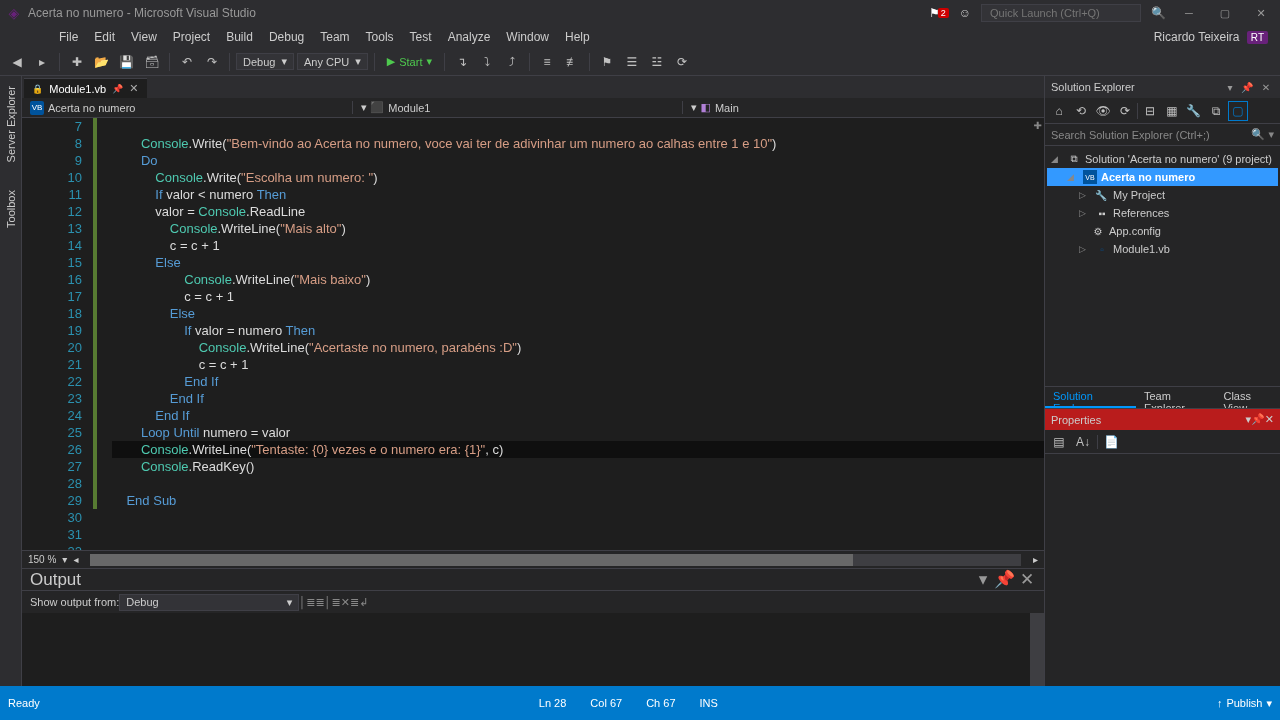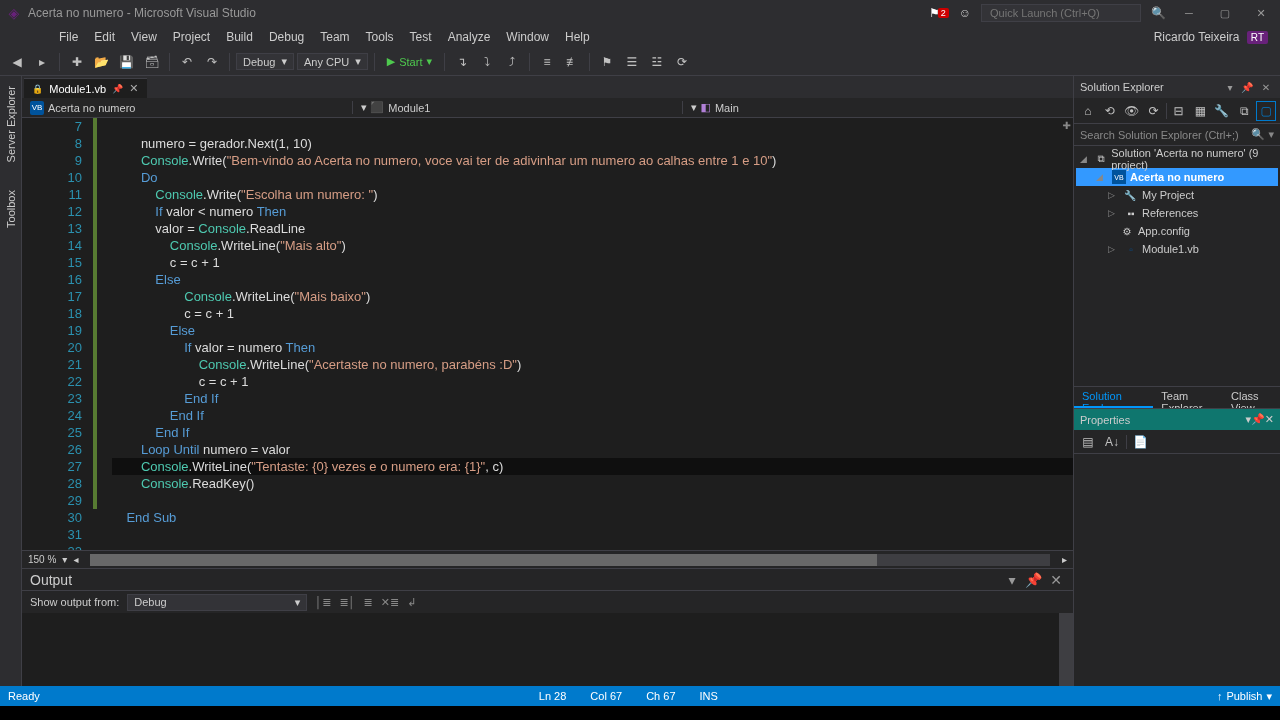--- a/index.html
+++ b/index.html
@@ -52,51 +52,51 @@
 .ty { color:#4ec9b0; }
 .str { color:#d69d85; }
 .code-right-mark { position:absolute; right:0; top:0; width:12px; height:100%; }
 .code-right-mark .plus { position:absolute; right:2px; top:2px; color:#888; font-size:10px;}
 
 .zoom-bar { height:18px; background:#252526; border-top:1px solid #3f3f46; display:flex;align-items:center; font-size:10px; color:#ccc; padding:0 6px; gap:6px;}
 .zoom-bar .scroll-track { flex:1; height:12px; background:#3e3e42; position:relative; margin:0 6px;}
 .zoom-bar .scroll-thumb { position:absolute; left:0; width:82%; height:100%; background:#686868;}
 
 .output-panel { height: 118px; background:#252526; border-top:1px solid #3f3f46; display:flex; flex-direction:column;}
-.output-header { height:22px; display:flex; align-items:center; padding:0 8px; color:#ccc; font-size:14px; justify-content:space-between; border-bottom:1px solid #3f3f46;}
+.output-header { height:22px; display:flex; align-items:center; padding:0 8px; color:#ccc; font-size:17px; justify-content:space-between; border-bottom:1px solid #3f3f46;}
 .output-header .right-icons { display:flex; gap:4px; }
 .output-header .right-icons span { width:18px; height:18px; display:flex;align-items:center;justify-content:center;color:#999;}
-.output-controls { height:22px; display:flex; align-items:center; padding:0 8px; gap:8px; font-size:11px; color:#ccc;}
+.output-controls { height:22px; display:flex; align-items:center; padding:0 8px; font-size:11px; color:#ccc;}
 .output-controls .combo { background:#333337; border:1px solid #3f3f46; padding:1px 6px; width:180px; display:flex; justify-content:space-between;}
 .output-body { flex:1; background:#1e1e1e; position:relative;}
 .output-body .vscroll { position:absolute; right:0; top:0; width:14px; height:100%; background:#3e3e42;}
 
-.right-panel { width: 207px; background:#252526; display:flex; flex-direction:column; border-left:1px solid #3f3f46;}
+.right-panel { width: 236px; background:#252526; display:flex; flex-direction:column; border-left:1px solid #3f3f46;}
 .panel-header { height:22px; background:#2d2d30; display:flex;align-items:center;justify-content:space-between; padding:0 6px; color:#ccc; font-size:11px;}
 .panel-header .icons { display:flex; gap:2px;}
 .panel-header .icons span { width:16px;height:16px;display:flex;align-items:center;justify-content:center;color:#999;font-size:10px;}
 .se-toolbar { height:26px; display:flex;align-items:center; padding:0 4px; gap:2px; border-bottom:1px solid #3f3f46;}
 .se-toolbar span { width:20px;height:20px;display:flex;align-items:center;justify-content:center;color:#c0c0c0;font-size:12px;}
 .se-search { height:22px; border-bottom:1px solid #3f3f46; display:flex;align-items:center; padding:0 6px; color:#888; font-size:11px;}
 .se-tree { flex:1; padding:4px 2px; font-size:11px; color:#ccc; overflow:hidden;}
 .tree-row { display:flex; align-items:center; height:18px; gap:4px; padding-left:4px;}
 .tree-row.sel { background:#3399ff; color:#fff;}
 .tree-indent { display:inline-block; }
 .tree-exp { width:12px; color:#888; font-size:9px;}
 .tree-icon { width:14px; height:14px; display:flex;align-items:center;justify-content:center;font-size:10px;}
 .se-tabs { height:22px; display:flex; border-top:1px solid #3f3f46; font-size:11px;}
 .se-tabs .t { padding:3px 8px; color:#ccc;}
 .se-tabs .t.active { color:#0097fb; border-bottom: 2px solid #0097fb;}
 
-.props-header { height:22px; background:#0f766e; display:flex;align-items:center;justify-content:space-between; padding:0 6px; color:#ccc; font-size:11px; border-top:1px solid #3f3f46;}
+.props-header { height:22px; background:#b91c1c; display:flex;align-items:center;justify-content:space-between; padding:0 6px; color:#ccc; font-size:11px; border-top:1px solid #3f3f46;}
 .props-toolbar { height:24px; display:flex;align-items:center; padding:0 4px; gap:4px; border-bottom:1px solid #3f3f46;}
 .props-toolbar span { width:20px;height:20px;display:flex;align-items:center;justify-content:center;color:#c0c0c0;font-size:12px;}
 .props-body { flex:1; background:#252526;}
 
-.statusbar { height:20px; background:#007acc; display:flex; align-items:center; color:#fff; font-size:11px; padding:0 8px;}
+.statusbar { height:34px; background:#007acc; display:flex; align-items:center; color:#fff; font-size:11px; padding:0 8px;}
 .statusbar .sp { flex:1;}
 .statusbar .cell { padding:0 12px;}
 .statusbar .publish { display:flex;align-items:center;gap:4px; }
 </style>
 </head>
 <body>
 
 <div class="titlebar">
   <div class="vs-icon">◈</div>
   <div class="title">Acerta no numero - Microsoft Visual Studio</div>
@@ -216,21 +216,20 @@
           <div class="ln mk">26</div>
           <div class="ln mk">27</div>
           <div class="ln mk">28</div>
           <div class="ln mk">29</div>
           <div class="ln">30</div>
           <div class="ln">31</div>
           <div class="ln">32</div>
         </div>
       <div class="code-body" id="codebody">
         <div class="code-line"></div>
-          <div class="code-line">        numero = gerador.Next(1, 10)</div>
           <div class="code-line">        <span class="ty">Console</span>.Write(<span class="str">"Bem-vindo ao Acerta no numero, voce vai ter de adivinhar um numero ao calhas entre 1 e 10"</span>)</div>
           <div class="code-line">        <span class="kw">Do</span></div>
           <div class="code-line">            <span class="ty">Console</span>.Write(<span class="str">"Escolha um numero: "</span>)</div>
           <div class="code-line">            <span class="kw">If</span> valor &lt; numero <span class="kw">Then</span></div>
           <div class="code-line">            valor = <span class="ty">Console</span>.ReadLine</div>
           <div class="code-line">                <span class="ty">Console</span>.WriteLine(<span class="str">"Mais alto"</span>)</div>
           <div class="code-line">                c = c + 1</div>
           <div class="code-line">            <span class="kw">Else</span></div>
           <div class="code-line">                    <span class="ty">Console</span>.WriteLine(<span class="str">"Mais baixo"</span>)</div>
           <div class="code-line">                    c = c + 1</div>

